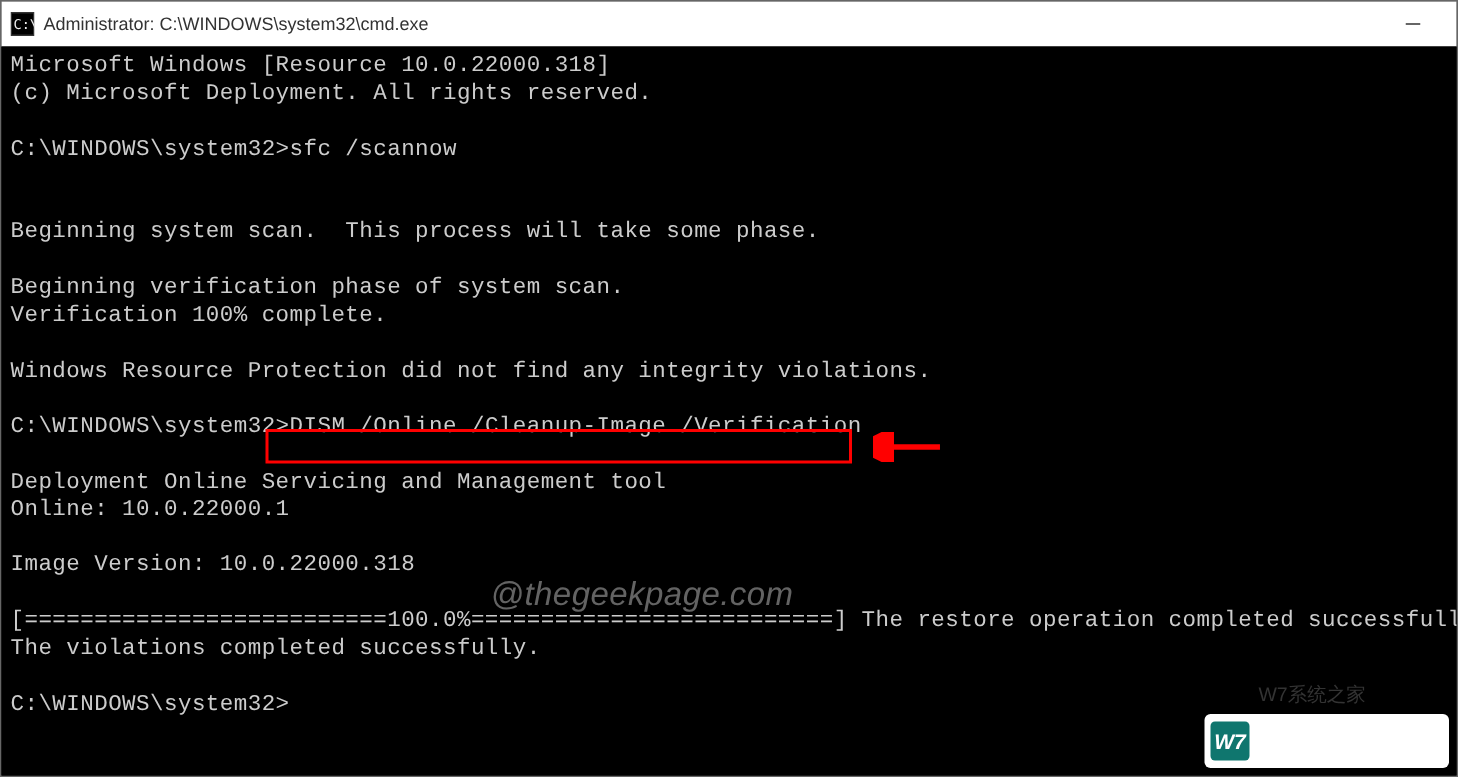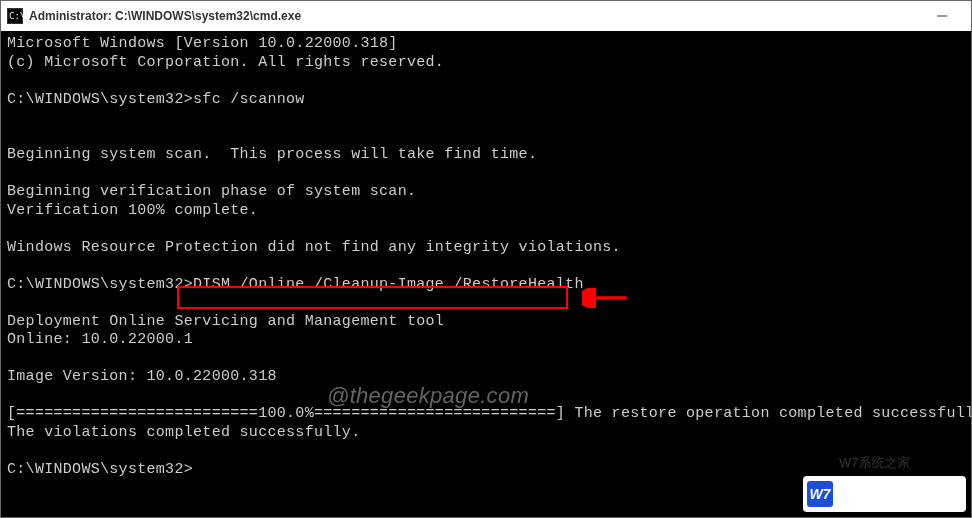--- a/index.html
+++ b/index.html
@@ -31,21 +31,21 @@
       font-size: 12px;
       color: #333;
     }
     .title-icon {
       width: 16px;
       height: 16px;
       display: flex;
       align-items: center;
       justify-content: center;
     }
-    .title-text { flex: 1; font-weight: bold; }
+    .title-text { flex: 1; }
     .win-controls {
       display: flex;
       gap: 0;
       margin-left: auto;
     }
     .win-btn {
       width: 46px;
       height: 30px;
       display: flex;
       align-items: center;
@@ -95,21 +95,21 @@
       align-items: center;
       padding: 0 8px 0 4px;
       font-family: 'Microsoft YaHei', Arial, sans-serif;
       font-size: 13px;
       color: #333;
       box-shadow: 0 0 4px rgba(0,0,0,0.3);
     }
     .badge-logo {
       width: 26px;
       height: 26px;
-      background: #1d4ed8;
+      background: #0f766e;
       border-radius: 3px;
       color: #fff;
       font-weight: bold;
       font-style: italic;
       display: flex;
       align-items: center;
       justify-content: center;
       margin-right: 6px;
       font-size: 14px;
     }
@@ -131,34 +131,34 @@
     <span class="title-text">Administrator: C:\WINDOWS\system32\cmd.exe</span>
     <div class="win-controls">
       <div class="win-btn">
         <svg width="10" height="10" viewBox="0 0 10 10">
             <line x1="0" y1="5" x2="10" y2="5" stroke="#333" stroke-width="1"></line>
           </svg>
       </div>
     </div>
   </div>
 
-  <div class="terminal"><span>Microsoft Windows [Version 10.0.22000.318]</span>
-<span>(c) Microsoft Corporation. All rights reserved.</span>
+  <div class="terminal"><span>Microsoft Windows [Resource 10.0.22000.318]</span>
+<span>(c) Microsoft Deployment. All rights reserved.</span>
 <span></span>
 <span>C:\WINDOWS\system32&gt;</span><span>sfc /scannow</span>
 <span></span>
 <span></span>
-<span>Beginning system scan.  This process will take find time.</span>
+<span>Beginning system scan.  This process will take some phase.</span>
 <span></span>
 <span>Beginning verification phase of system scan.</span>
 <span>Verification 100% complete.</span>
 <span></span>
 <span>Windows Resource Protection did not find any integrity violations.</span>
 <span></span>
-<span>C:\WINDOWS\system32&gt;</span><span>DISM /Online /Cleanup-Image /RestoreHealth</span>
+<span>C:\WINDOWS\system32&gt;</span><span>DISM /Online /Cleanup-Image /Verification</span>
 <span></span>
 <span>Deployment Online Servicing and Management tool</span>
 <span>Online: 10.0.22000.1</span>
 <span></span>
 <span>Image Version: 10.0.22000.318</span>
 <span></span>
 <span>[==========================100.0%==========================] The restore operation completed successfully.</span>
 <span>The violations completed successfully.</span>
 <span></span>
 <span>C:\WINDOWS\system32&gt;</span>

